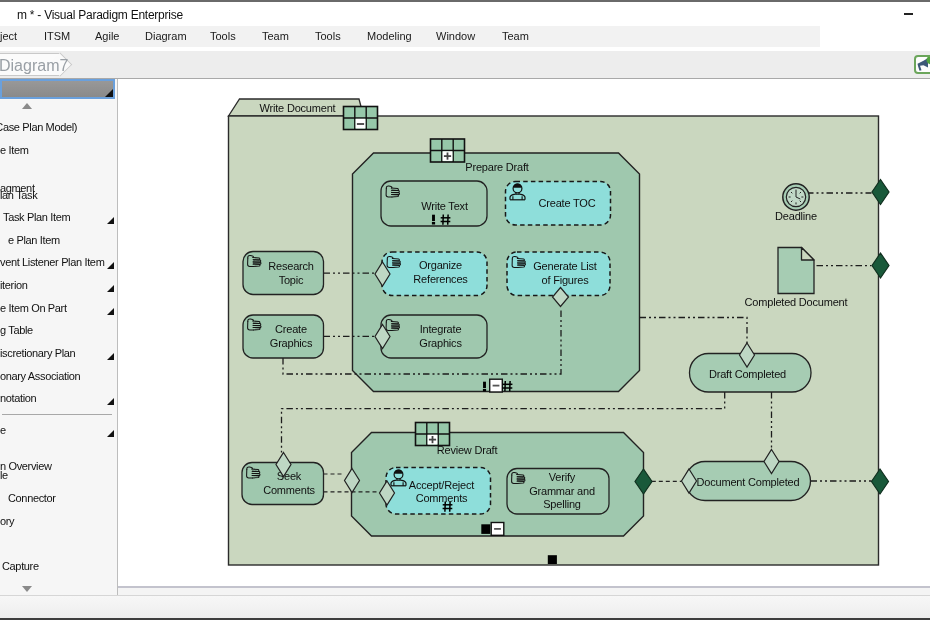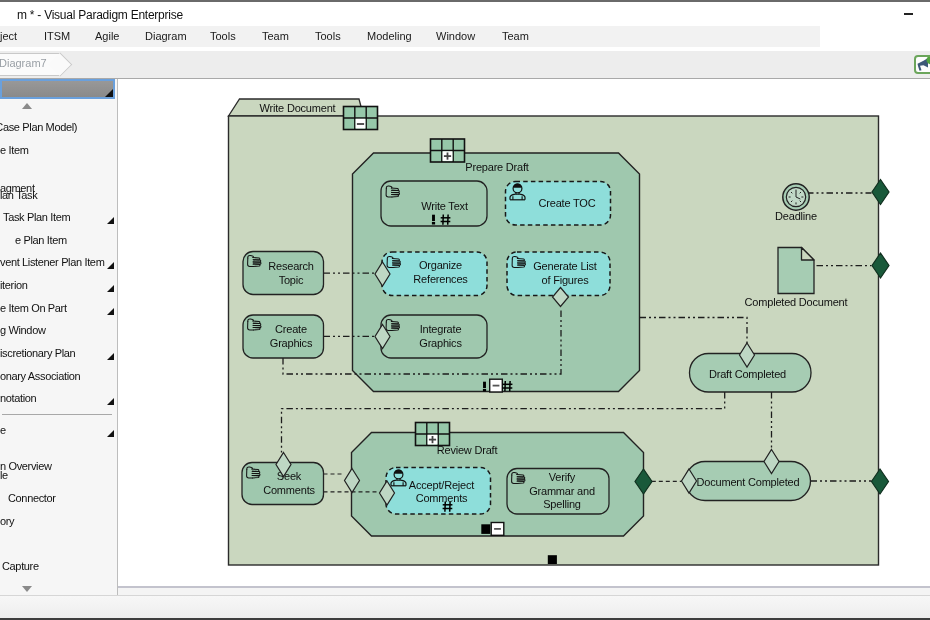--- a/index.html
+++ b/index.html
@@ -9,21 +9,21 @@
   
   #topline{left:0;top:0;width:930px;height:2px;background:#6a6a6a;}
   #titlebar{left:0;top:2px;width:930px;height:28px;background:#fff;}
   #title{left:1px;top:8px;font-size:12px;letter-spacing:-0.25px;color:#111;white-space:nowrap;padding-left:16px;}
   #minbtn{left:904px;top:13px;width:9px;height:2px;background:#222;}
   #menubar{left:0;top:26px;width:820px;height:21px;background:#f2f2f2;}
   .mi{position:absolute;top:4px;font-size:11px;color:#1a1a1a;white-space:nowrap;}
   #tabbar{left:0;top:51px;width:930px;height:28px;background:#ededed;border-bottom:1px solid #a9a9a9;box-sizing:border-box;}
   #tab{left:-20px;top:1.5px;width:79px;height:21.5px;background:#fbfbfb;border:1px solid #c9c9c9;}
   #tabarrow{left:52px;top:4.5px;width:15.5px;height:15.5px;background:#fafafa;border-right:1px solid #c9c9c9;border-top:1px solid #c9c9c9;transform:rotate(45deg);}
-  #tabtext{left:-1px;top:57px;font-size:11px;color:#999fa5;white-space:nowrap;z-index:5;}
+  #tabtext{left:-1px;top:57px;font-size:16px;color:#999fa5;white-space:nowrap;z-index:5;}
   #megabtn{left:914px;top:55px;width:30px;height:19px;background:#fdfdfd;border:2px solid #6ba55b;border-radius:4px;box-sizing:border-box;}
   
   #palette{left:0;top:79px;width:118px;height:516px;background:#f6f6f6;border-right:1px solid #bdbdbd;box-sizing:border-box;overflow:hidden;}
   #selbtn{left:0;top:0;width:115px;height:20px;background:linear-gradient(#989898,#8a8a8a);border:2px solid #6aa0dc;box-sizing:border-box;}
   #selbtn .cnr{position:absolute;right:0;bottom:0;width:0;height:0;border-left:8px solid transparent;border-bottom:8px solid #111;}
   .uparrow{left:22px;top:24px;width:0;height:0;border-left:5px solid transparent;border-right:5px solid transparent;border-bottom:6px solid #8a8a8a;}
   .dnarrow{left:22px;top:507px;width:0;height:0;border-left:5px solid transparent;border-right:5px solid transparent;border-top:6px solid #8a8a8a;}
   .prow{position:absolute;font-size:11px;color:#111;white-space:nowrap;letter-spacing:-0.35px;}
   .tri{position:absolute;width:0;height:0;border-left:7px solid transparent;border-bottom:7px solid #111;}
   #psep{left:2px;top:335px;width:110px;height:1px;background:#a8a8a8;}
@@ -69,28 +69,28 @@
     </div>
   <div class="uparrow abs"></div>
   <div class="dnarrow abs"></div>
   <div id="psep" class="abs"></div>
   <div class="prow" style="left:-8px;top:42px">(Case Plan Model)</div>
   <div class="prow" style="left:0px;top:64.5px">e Item</div>
   <div class="prow" style="left:0px;top:103px">agment</div>
   <div class="prow" style="left:0px;top:109.5px">lan Task</div>
   <div class="prow" style="left:3px;top:132px">Task Plan Item</div>
     <div class="tri" style="left:107px;top:138px"></div>
-  <div class="prow" style="left:15px;top:154.5px">e Plan Item</div>
+  <div class="prow" style="left:8px;top:154.5px">e Plan Item</div>
   <div class="prow" style="left:0px;top:177px">vent Listener Plan Item</div>
     <div class="tri" style="left:107px;top:183px"></div>
   <div class="prow" style="left:0px;top:199.5px">iterion</div>
     <div class="tri" style="left:107px;top:205.5px"></div>
   <div class="prow" style="left:0px;top:222.5px">e Item On Part</div>
     <div class="tri" style="left:107px;top:228.5px"></div>
-  <div class="prow" style="left:0px;top:245px">g Window</div>
+  <div class="prow" style="left:0px;top:245px">g Table</div>
   <div class="prow" style="left:0px;top:267.5px">iscretionary Plan</div>
     <div class="tri" style="left:107px;top:273.5px"></div>
   <div class="prow" style="left:0px;top:290.5px">onary Association</div>
   <div class="prow" style="left:0px;top:313px">notation</div>
     <div class="tri" style="left:107px;top:319px"></div>
   <div class="prow" style="left:0px;top:345px">e</div>
     <div class="tri" style="left:107px;top:351px"></div>
   <div class="prow" style="left:0px;top:381px">n Overview</div>
   <div class="prow" style="left:0px;top:390px">le</div>
   <div class="prow" style="left:8px;top:412.5px">Connector</div>

